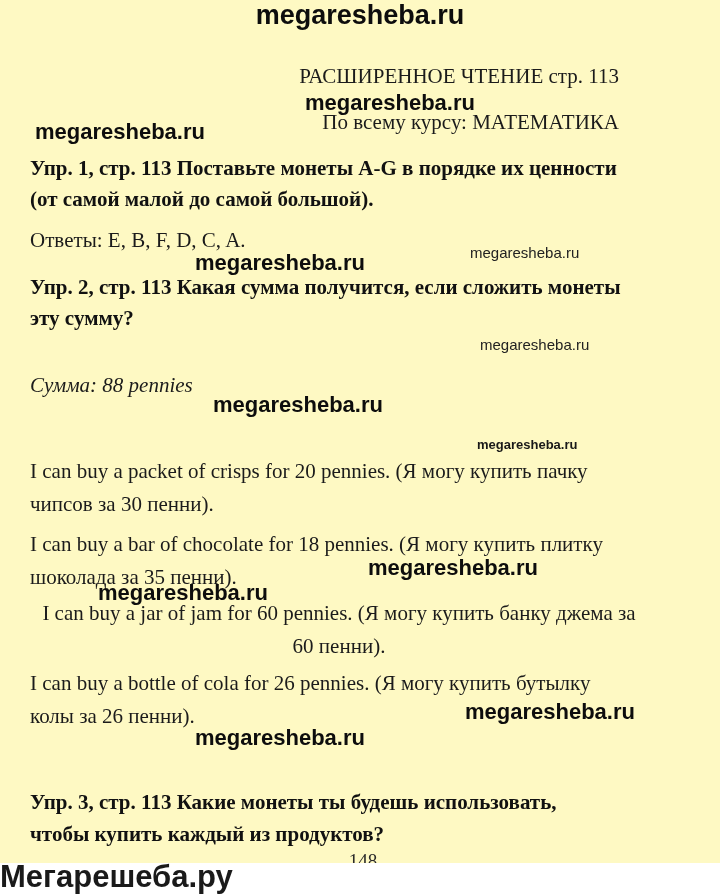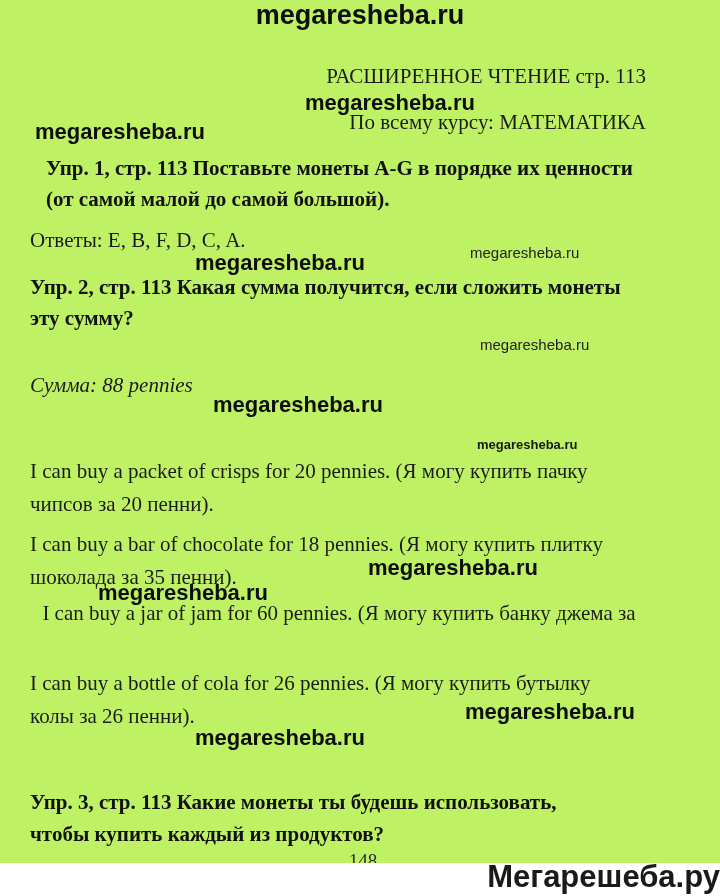--- a/index.html
+++ b/index.html
@@ -1,21 +1,21 @@
 <!DOCTYPE html>
 <html><head>
 <meta charset="utf-8">
 <style>
   * { margin: 0; padding: 0; box-sizing: border-box; }
   html, body { background: #ffffff; }
   .page {
     position: relative;
     width: 720px;
     height: 896px;
-    background: #bef264;
+    background: #fef9c3;
     color: #151515;
     overflow: hidden;
     font-family: "Liberation Serif", serif;
   }
   .abs { position: absolute; }
   .serif {
     font-family: "Liberation Serif", serif;
     font-size: 21px;
     line-height: 33px;
     color: #1b1b1b;
@@ -52,53 +52,53 @@
     font-size: 13px;
     color: #181818;
     white-space: nowrap;
   }
   .top-title {
     left: 0; right: 0; top: 0;
     text-align: center;
     font-size: 27px;
     line-height: 30px;
   }
-  .hdr-line { right: 74px; text-align: right; white-space: nowrap; line-height: 22px; }
+  .hdr-line { right: 101px; text-align: right; white-space: nowrap; line-height: 22px; }
   .body-block { left: 30px; width: 618px; }
   .pagenum-clip {
     left: 300px; top: 851px; width: 100px; height: 12px;
     overflow: hidden; text-align: center;
   }
   .pagenum-clip span { font-size: 19px; line-height: 19px; font-family: "Liberation Serif", serif; color: #2a2a2a; margin-left: 26px; }
   .footer-strip {
     left: 0; right: 0; top: 863px; height: 33px;
     background: #ffffff;
   }
   .footer-wm {
     left: 0; right: 0; top: 858px;
-    text-align: right;
+    text-align: left;
     font-size: 31px;
     line-height: 38px;
     color: #1a1a1a;
   }
 </style>
 </head>
 <body>
 
 <div class="page">
 
   <div class="abs top-title sans-bold">megaresheba.ru</div>
 
   <div class="abs hdr-line serif" style="top: 65px;">РАСШИРЕННОЕ ЧТЕНИЕ стр. 113</div>
   <div class="abs wm-bold" style="left: 305px; top: 90px;">megaresheba.ru</div>
   <div class="abs hdr-line serif" style="top: 111px;">По всему курсу: МАТЕМАТИКА</div>
 
   <div class="abs wm-bold" style="left: 35px; top: 119px;">megaresheba.ru</div>
 
-  <div class="abs body-block serif-bold" style="top: 153px; margin-left: 16px;">
+  <div class="abs body-block serif-bold" style="top: 153px;">
     <div>Упр. 1, стр. 113 Поставьте монеты A-G в порядке их ценности</div>
     <div>(от самой малой до самой большой).</div>
   </div>
   <div class="abs body-block serif" style="top: 224px;">Ответы: E, B, F, D, C, A.</div>
 
   <div class="abs wm-bold" style="left: 195px; top: 250px;">megaresheba.ru</div>
   <div class="abs wm-small" style="left: 470px; top: 244px;">megaresheba.ru</div>
 
   <div class="abs body-block serif-bold" style="top: 272px; line-height: 31px;">
     <div>Упр. 2, стр. 113 Какая сумма получится, если сложить монеты</div>
@@ -106,32 +106,33 @@
   </div>
   <div class="abs wm-small" style="left: 480px; top: 336px;">megaresheba.ru</div>
 
   <div class="abs body-block serif italic" style="top: 369px;">Сумма: 88 pennies</div>
   <div class="abs wm-bold" style="left: 213px; top: 392px;">megaresheba.ru</div>
 
   <div class="abs wm-small-bold" style="left: 477px; top: 437px;">megaresheba.ru</div>
 
   <div class="abs body-block serif" style="top: 455px;">
     <div>I can buy a packet of crisps for 20 pennies. (Я могу купить пачку</div>
-    <div>чипсов за 20 пенни).</div>
+    <div>чипсов за 30 пенни).</div>
   </div>
 
   <div class="abs body-block serif" style="top: 528px;">
     <div>I can buy a bar of chocolate for 18 pennies. (Я могу купить плитку</div>
     <div>шоколада за 35 пенни).</div>
   </div>
   <div class="abs wm-bold" style="left: 368px; top: 555px;">megaresheba.ru</div>
   <div class="abs wm-bold" style="left: 98px; top: 580px;">megaresheba.ru</div>
 
   <div class="abs body-block serif" style="top: 597px; text-align: center;">
     <div>I can buy a jar of jam for 60 pennies. (Я могу купить банку джема за</div>
+    <div>60 пенни).</div>
   </div>
 
   <div class="abs body-block serif" style="top: 667px;">
     <div>I can buy a bottle of cola for 26 pennies. (Я могу купить бутылку</div>
     <div>колы за 26 пенни).</div>
   </div>
   <div class="abs wm-bold" style="left: 465px; top: 699px;">megaresheba.ru</div>
   <div class="abs wm-bold" style="left: 195px; top: 725px;">megaresheba.ru</div>
 
   <div class="abs body-block serif-bold" style="top: 786px; line-height: 32px;">

